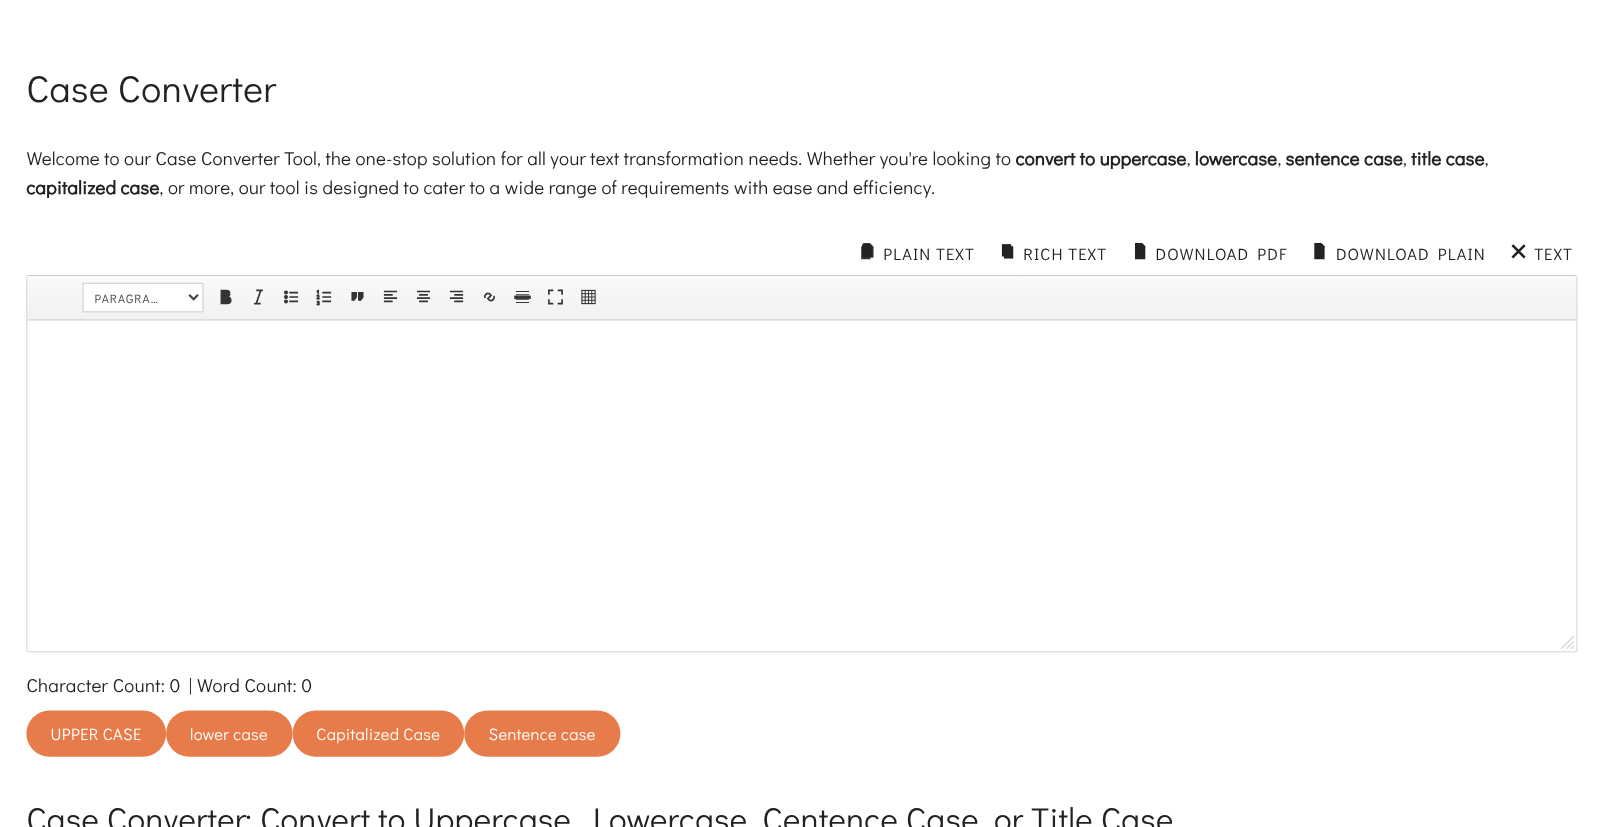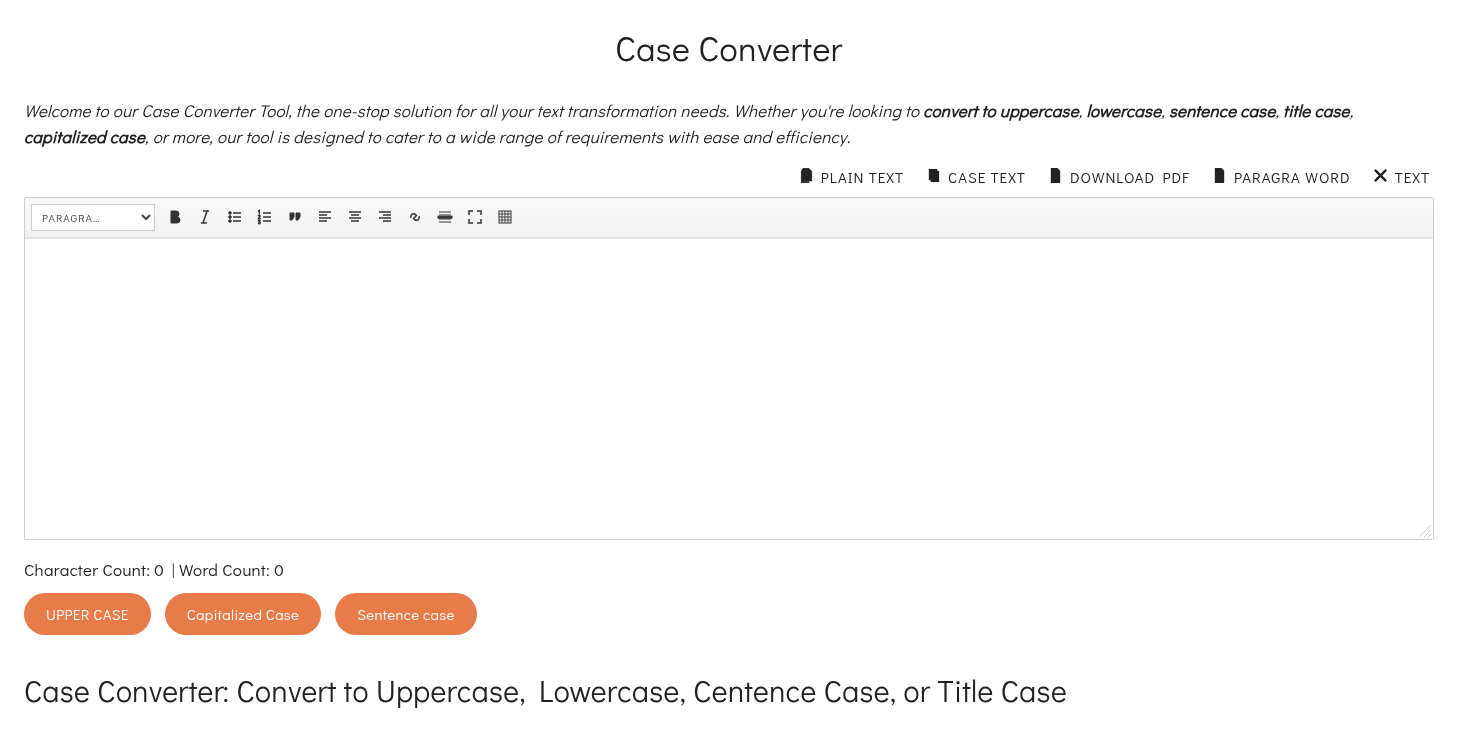--- a/index.html
+++ b/index.html
@@ -7,30 +7,28 @@
     font-family: "Futura", "Century Gothic", "Didact Gothic", "Questrial", Arial, sans-serif;
     background: #fff;
     color: #222;
     padding: 24px;
     width: 1458px;
   }
   h1.page-title {
     font-size: 34px;
     font-weight: 500;
     letter-spacing: 0.5px;
-    margin-top: 1px;
+    margin-top: 34px;
     margin-bottom: 28px;
-    text-align: center;
   }
   .intro {
     font-size: 17px;
     line-height: 1.55;
     letter-spacing: 0.2px;
-    margin-bottom: 16px;
-    font-style: italic;
+    margin-bottom: 36px;
   }
   .intro strong { font-weight: 700; }
   .top-actions {
     display: flex;
     justify-content: flex-end;
     gap: 22px;
     margin-bottom: 10px;
     padding-right: 4px;
   }
   .top-actions .action {
@@ -55,25 +53,26 @@
     display: flex;
     align-items: center;
     gap: 10px;
   }
   .format-select {
     font-family: inherit;
     font-size: 11px;
     letter-spacing: 1px;
     font-weight: 600;
     padding: 4px 6px;
-    width: 124px;
+    width: 110px;
     border: 1px solid #ccc;
     background: #fff;
     color: #444;
     text-transform: uppercase;
+    margin-left: 44px;
   }
   .tb-btn {
     width: 20px;
     height: 20px;
     display: inline-flex;
     align-items: center;
     justify-content: center;
     cursor: pointer;
     color: #333;
   }
@@ -105,21 +104,21 @@
   .editor-container { position: relative; }
   .counts {
     font-size: 17px;
     letter-spacing: 0.3px;
     margin-top: 18px;
     margin-bottom: 12px;
   }
   .case-buttons {
     display: flex;
     flex-wrap: wrap;
-    gap: 14px;
+    gap: 0;
     margin-bottom: 36px;
   }
   .case-btn {
     background: #e87b4a;
     color: #fff;
     border: none;
     border-radius: 22px;
     padding: 11px 22px;
     font-size: 15px;
     font-weight: 600;
@@ -158,37 +157,37 @@
     </span>
     <span>PLAIN TEXT</span>
   </span>
   <span class="action">
     <span>
       <svg viewBox="0 0 16 16">
           <rect x="3" y="1" width="9" height="12" fill="#222"></rect>
           <rect x="5" y="3" width="9" height="12" fill="#222"></rect>
         </svg>
     </span>
-    <span>CASE TEXT</span>
+    <span>RICH TEXT</span>
   </span>
   <span class="action">
     <span>
       <svg viewBox="0 0 16 16">
           <path d="M3 0h7l3 3v13H3z" fill="#222"></path>
         </svg>
     </span>
     <span>DOWNLOAD PDF</span>
   </span>
   <span class="action">
     <span>
       <svg viewBox="0 0 16 16">
           <path d="M3 0h7l3 3v13H3z" fill="#222"></path>
         </svg>
     </span>
-    <span>PARAGRA WORD</span>
+    <span>DOWNLOAD PLAIN</span>
   </span>
   <span class="action">
     <span>
       <svg viewBox="0 0 16 16">
           <path d="M2 2l12 12M14 2L2 14" stroke="#222" stroke-width="2.5" fill="none"></path>
         </svg>
     </span>
     <span>TEXT</span>
   </span>
 </div>
@@ -275,17 +274,18 @@
       </svg>
   </div>
 </div>
 
 <p class="counts">
   <span>Character Count: </span><span>0</span><span> | </span><span>Word Count: </span><span>0</span>
 </p>
 
 <div class="case-buttons">
   <button class="case-btn">UPPER CASE</button>
+  <button class="case-btn">lower case</button>
   <button class="case-btn">Capitalized Case</button>
   <button class="case-btn">Sentence case</button>
 </div>
 
 <h2 class="sub-heading">Case Converter: Convert to Uppercase, Lowercase, Centence Case, or Title Case</h2>
 
 </body></html>

